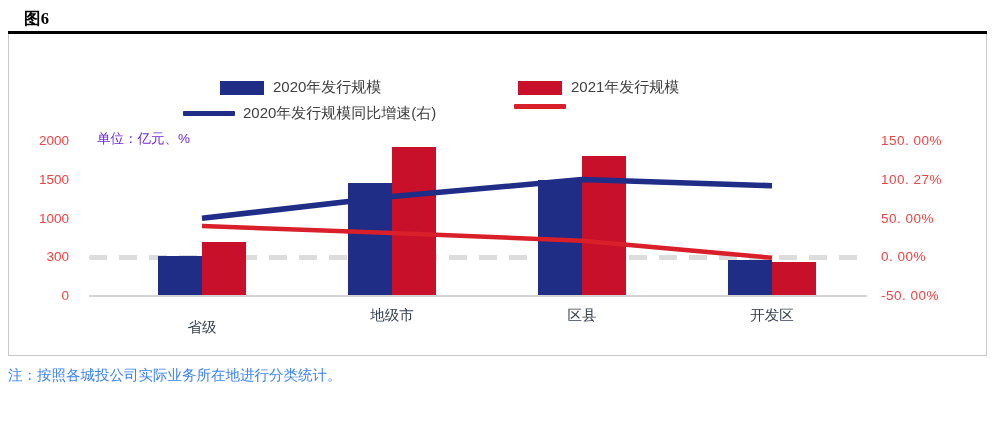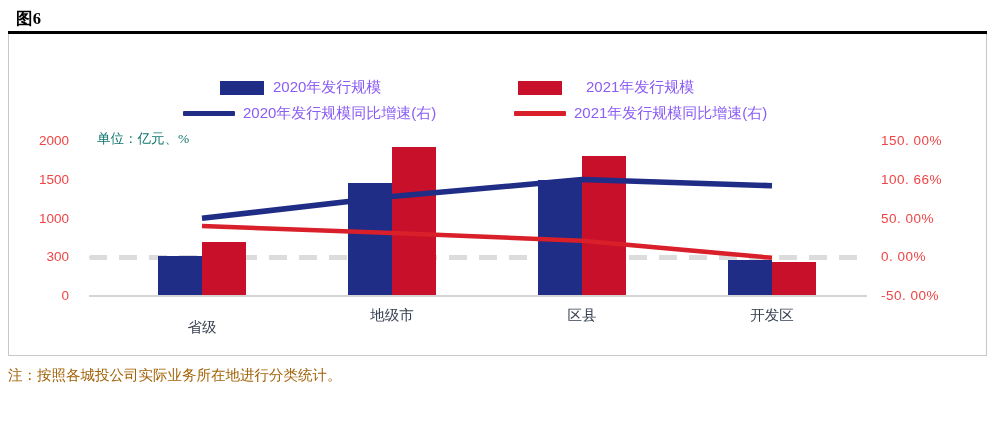--- a/index.html
+++ b/index.html
@@ -23,21 +23,21 @@
     top: 6px;
     width: 995px;
     height: 26px;
     display: flex;
     align-items: center;
     font-family: "Liberation Serif", "DejaVu Serif", serif;
     font-weight: bold;
     font-size: 16.5px;
     letter-spacing: 0.2px;
     color: #000000;
-    padding-left: 16px;
+    padding-left: 24px;
     box-sizing: border-box;
   }
   .fig-title .fig-label { margin-right: 22px; }
 
   .title-rule {
     position: absolute;
     left: 8px;
     top: 31px;
     width: 979px;
     height: 3px;
@@ -69,57 +69,56 @@
   }
   .legend-row {
     position: absolute;
     display: flex;
     align-items: center;
     white-space: nowrap;
   }
   .legend-row.r1 { top: 0px; }
   .legend-row.r2 { top: 26px; }
   .legend-row.c1 { left: 211px; }
-  .legend-row.c2 { left: 509px; gap: 15px; }
+  .legend-row.c2 { left: 509px; }
   .legend-row.l2c1 { left: 174px; }
   .legend-row.l2c2 { left: 505px; }
 
   .swatch-bar {
     width: 44px;
     height: 14px;
     margin-right: 9px;
   }
   .swatch-line {
     width: 52px;
     height: 5px;
     margin-right: 8px;
     border-radius: 1px;
   }
   .legend-text {
     font-size: 15px;
-    color: #8b5cf6;
+    color: #404040;
     font-family: "Liberation Sans", "DejaVu Sans", sans-serif;
   }
 
   
   .plot {
     position: absolute;
     left: 0;
     top: 0;
     width: 979px;
     height: 322px;
   }
 
   .unit-label {
     position: absolute;
     left: 88px;
     top: 96px;
     font-size: 13.5px;
-    color: #0f766e;
-    font-family: Liberation Serif, serif;
+    color: #6d28d9;
   }
 
   .axis-tick {
     position: absolute;
     font-size: 13.5px;
     color: #ef4444;
     font-family: "Liberation Sans", "DejaVu Sans", sans-serif;
     white-space: nowrap;
   }
   .axis-tick.left {
@@ -180,21 +179,21 @@
   }
 
   
   .footnotes {
     position: absolute;
     left: 8px;
     top: 364px;
     width: 979px;
     font-family: "Liberation Serif", "DejaVu Serif", serif;
     font-size: 14.5px;
-    color: #a16207;
+    color: #3b82f6;
     line-height: 1.62;
   }
   .footnotes div { white-space: nowrap; }
 </style>
 </head>
 <body>
 
 <div class="fig-title">
   <span class="fig-label">图6</span>
 </div>
@@ -210,36 +209,35 @@
     <div class="legend-row r1 c2">
       <span class="swatch-bar" style="background:#c8102a"></span>
       <span class="legend-text">2021年发行规模</span>
     </div>
     <div class="legend-row r2 l2c1">
       <span class="swatch-line" style="background:#1f2d86"></span>
       <span class="legend-text">2020年发行规模同比增速(右)</span>
     </div>
     <div class="legend-row r2 l2c2">
       <span class="swatch-line" style="background:#d81f2a"></span>
-      <span class="legend-text">2021年发行规模同比增速(右)</span>
     </div>
   </div>
 
   <div class="plot">
 
     <div class="unit-label">单位：亿元、%</div>
 
     <div class="axis-tick left" style="top:106px">2000</div>
     <div class="axis-tick left" style="top:144.75px">1500</div>
     <div class="axis-tick left" style="top:183.5px">1000</div>
     <div class="axis-tick left" style="top:222.25px">300</div>
     <div class="axis-tick left" style="top:261px">0</div>
 
     <div class="axis-tick right" style="top:106px">150. 00%</div>
-    <div class="axis-tick right" style="top:144.75px">100. 66%</div>
+    <div class="axis-tick right" style="top:144.75px">100. 27%</div>
     <div class="axis-tick right" style="top:183.5px">50. 00%</div>
     <div class="axis-tick right" style="top:222.25px">0. 00%</div>
     <div class="axis-tick right" style="top:261px">-50. 00%</div>
 
     <div class="zero-dash"></div>
 
     <div class="bar" style="left:149px; width:44px; height:38.8px; background:#1f2d86;"></div>
     <div class="bar" style="left:193px; width:44px; height:53.5px; background:#c8102a;"></div>
 
     <div class="bar" style="left:339px; width:44px; height:112.4px; background:#1f2d86;"></div>

